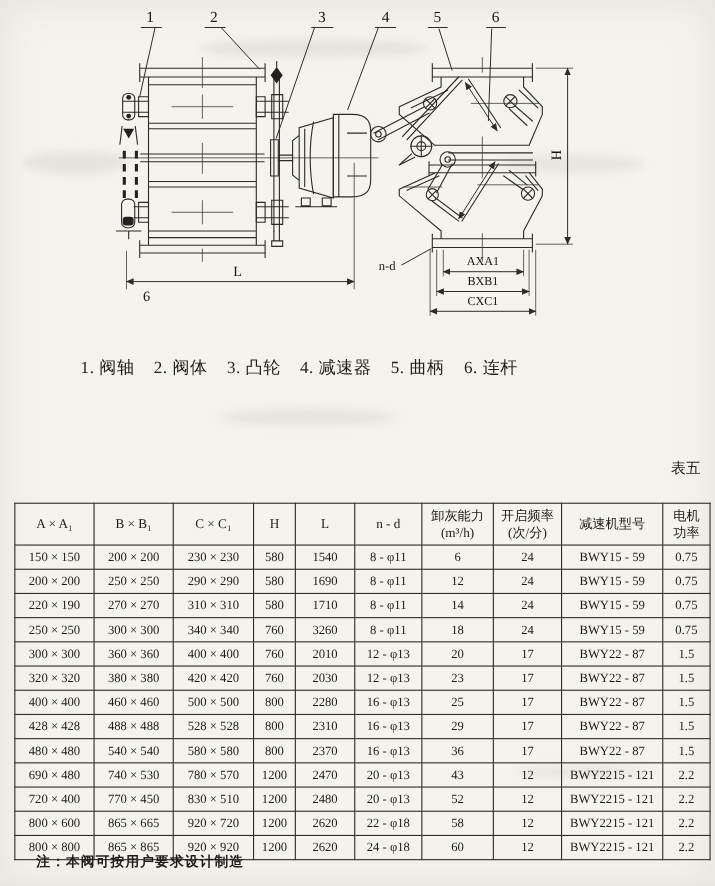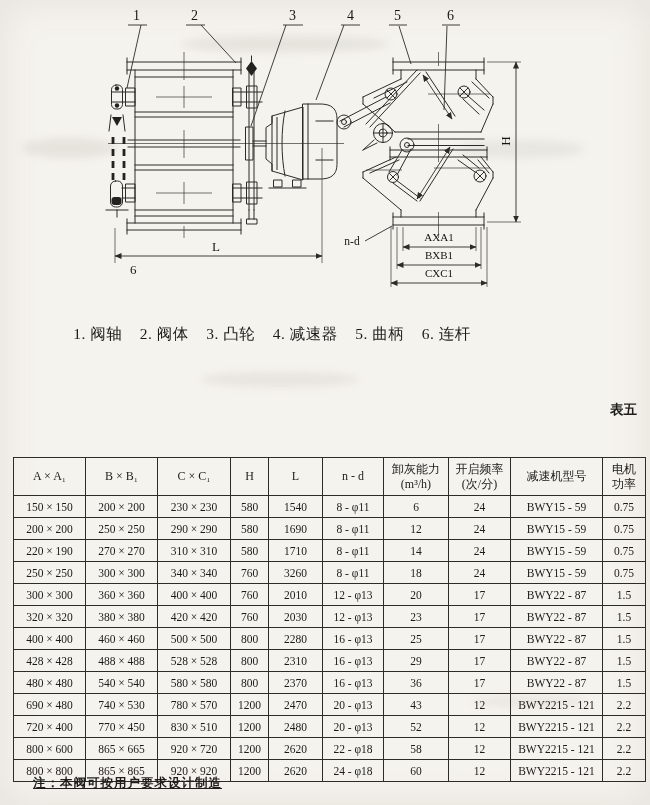--- a/index.html
+++ b/index.html
@@ -19,32 +19,32 @@
   .dim{stroke:#2c2b28;stroke-width:0.9;fill:none;}
   .arr{marker-start:url(#ar);marker-end:url(#ar);}
   text.lbl{font-family:"Liberation Serif","DejaVu Serif",serif;fill:#161513;}
   .legend{
     position:absolute;top:324px;left:0;width:544px;text-align:center;
     font-size:15.5px;letter-spacing:0.5px;white-space:pre;
   }
   .heading{position:absolute;left:10px;top:401px;font-size:19px;font-weight:bold;letter-spacing:0.5px;}
   .heading sub{font-size:11px;font-weight:bold;}
   .heading .vname{margin-left:16px;}
-  .tableno{position:absolute;right:13px;top:401px;font-size:13.5px;font-weight:bold;}
+  .tableno{position:absolute;right:13px;top:417px;font-size:13.5px;}
   table.spec{
     position:absolute;left:13px;top:440px;width:632px;
     border-collapse:collapse;table-layout:fixed;
     font-size:11.5px;color:#1c1b19;
     border:1.5px solid #2d2c29;
     margin-top:17px;
   }
   table.spec th,table.spec td{border:1px solid #2d2c29;text-align:center;padding:0 1px;}
   table.spec th{height:37px;font-weight:normal;font-size:12px;line-height:1.2;white-space:pre-line;}
   table.spec td{height:21px;}
-  .note{position:absolute;left:33px;top:775px;font-size:12.5px;font-weight:600;letter-spacing:1px;text-decoration:underline;}
+  .note{position:absolute;left:33px;top:775px;font-size:12.5px;font-weight:600;letter-spacing:1px;}
 </style>
 </head>
 <body>
 
 <div class="page">
 
   <div class="smudge" style="left:180px;top:36px;width:210px;height:16px;background:rgba(95,88,75,0.10);"></div>
   <div class="smudge" style="left:22px;top:138px;width:95px;height:20px;background:rgba(95,88,75,0.10);"></div>
   <div class="smudge" style="left:455px;top:140px;width:130px;height:18px;background:rgba(95,88,75,0.08);"></div>
   <div class="smudge" style="left:200px;top:372px;width:160px;height:15px;background:rgba(95,88,75,0.09);"></div>

